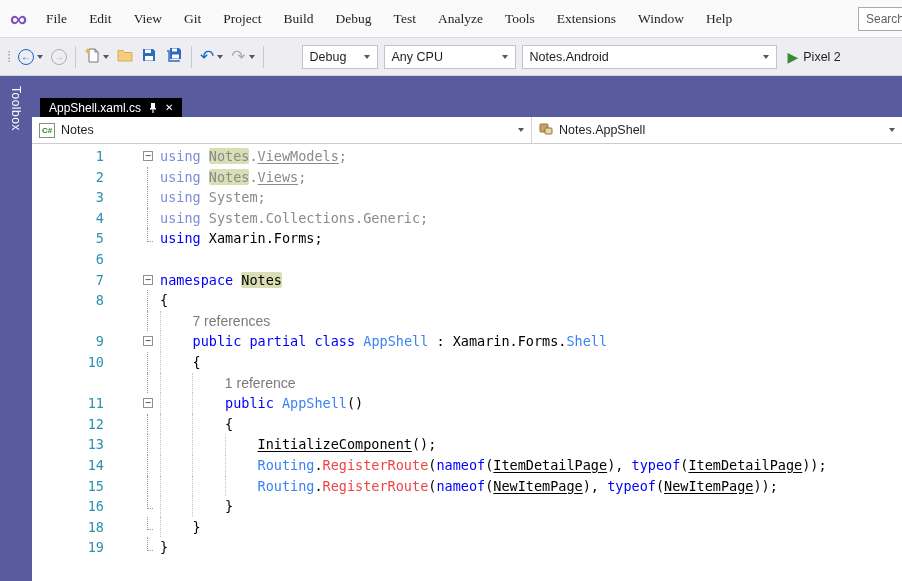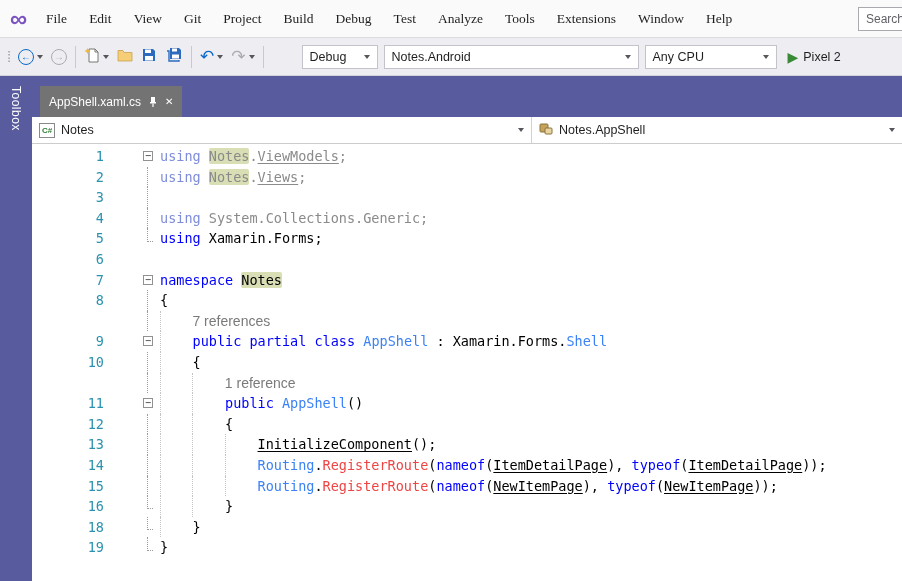--- a/index.html
+++ b/index.html
@@ -33,21 +33,21 @@
   .play { color:#388A34; font-size:14px; margin-right:5px; line-height:1; }
   .run-label { font-size:12.5px; color:#1e1e1e; }
 
   
   .main { display:flex; height:505px; }
   .strip { width:32px; background:#585C9E; display:flex; justify-content:center; padding-top:10px; flex:none; }
   .strip-label { writing-mode:vertical-rl; color:#FFFFFF; font-size:12px; letter-spacing:0.5px; }
   .col { flex:1; display:flex; flex-direction:column; min-width:0; }
 
   .tabwell { height:41px; background:#585C9E; display:flex; align-items:flex-end; padding-left:8px; }
-  .tab { height:31px; background:#737373; color:#fff; display:flex; align-items:center; padding:0 9px; font-size:12px; gap:7px; }
+  .tab { height:19px; background:#000000; color:#fff; display:flex; align-items:center; padding:0 9px; font-size:12px; gap:7px; }
   .tab .close { font-size:10px; line-height:1; }
   .tab .pin { display:flex; align-items:center; }
 
   .navbar { height:27px; background:#fff; border-bottom:1px solid #CCCCCC; display:flex; }
   .nav-left { width:500px; border-right:1px solid #D2D2D2; display:flex; align-items:center; gap:6px; padding:0 7px; font-size:12.5px; flex:none; }
   .nav-right { flex:1; display:flex; align-items:center; gap:6px; padding:7px 7px; font-size:12.5px; min-width:0; }
   .nav-spacer { flex:1; }
   .cs-icon { width:16px; height:15px; background:#fff; border:1px solid #8a8a8a; color:#2E7D32; font-size:8px; font-weight:bold; display:flex; align-items:center; justify-content:center; flex:none; }
 
   
@@ -156,26 +156,26 @@
     <span class="glyph-redo">↷</span>
     <span class="caret"></span>
   </button>
 
   <span class="sep"></span>
 
   <div class="combo w1">
     <span>Debug</span>
     <span class="caret"></span>
   </div>
+  <div class="combo w2">
+    <span>Any CPU</span>
+    <span class="caret"></span>
+  </div>
   <div class="combo w3">
     <span>Notes.Android</span>
-    <span class="caret"></span>
-  </div>
-  <div class="combo w2">
-    <span>Any CPU</span>
     <span class="caret"></span>
   </div>
 
   <button class="run">
     <span class="play">▶</span>
     <span class="run-label">Pixel 2</span>
   </button>
 </div>
 
 <div class="main">
@@ -215,21 +215,21 @@
         </span>
         <span class="nav-text">Notes.AppShell</span>
         <span class="nav-spacer"></span>
         <span class="caret"></span>
       </div>
     </div>
 
     <div class="editor" id="code-rows">
         <div class="row"><div class="ln">1</div><div class="ol"><span class="obox">−</span></div><div class="code"><span class="tok kwf">using</span><span class="tok pl"> </span><span class="tok idf hl">Notes</span><span class="tok idf">.</span><span class="tok idf sq">ViewModels</span><span class="tok idf">;</span></div></div>
         <div class="row"><div class="ln">2</div><div class="ol oline"></div><div class="code"><span class="tok kwf">using</span><span class="tok pl"> </span><span class="tok idf hl">Notes</span><span class="tok idf">.</span><span class="tok idf sq">Views</span><span class="tok idf">;</span></div></div>
-        <div class="row"><div class="ln">3</div><div class="ol oline"></div></div>
+        <div class="row"><div class="ln">3</div><div class="ol oline"></div><div class="code"><span class="tok kwf">using</span><span class="tok pl"> </span><span class="tok idf">System;</span></div></div>
         <div class="row"><div class="ln">4</div><div class="ol oline"></div><div class="code"><span class="tok kwf">using</span><span class="tok pl"> </span><span class="tok idf">System.Collections.Generic;</span></div></div>
         <div class="row"><div class="ln">5</div><div class="ol"><span class="oend"></span></div><div class="code"><span class="tok kw">using</span><span class="tok pl"> </span><span class="tok pl">Xamarin.Forms;</span></div></div>
         <div class="row"><div class="ln">6</div><div class="ol"></div><div class="code"></div></div>
         <div class="row"><div class="ln">7</div><div class="ol"><span class="obox">−</span></div><div class="code"><span class="tok kw">namespace</span><span class="tok pl"> </span><span class="tok pl hl">Notes</span></div></div>
         <div class="row"><div class="ln">8</div><div class="ol oline"></div><div class="code"><span class="tok pl">{</span></div></div>
         <div class="row"><div class="ln"></div><div class="ol oline"></div><div class="code"><span class="guide" style="left: 0px;"></span><span class="lens" style="margin-left: 32.4px;">7 references</span></div></div>
         <div class="row"><div class="ln">9</div><div class="ol"><span class="obox">−</span></div><div class="code"><span class="guide" style="left: 0px;"></span><span class="tok pl">    </span><span class="tok kw">public</span><span class="tok pl"> </span><span class="tok kw">partial</span><span class="tok pl"> </span><span class="tok kw">class</span><span class="tok pl"> </span><span class="tok ty">AppShell</span><span class="tok pl"> : </span><span class="tok pl">Xamarin.Forms.</span><span class="tok ty">Shell</span></div></div>
         <div class="row"><div class="ln">10</div><div class="ol oline"></div><div class="code"><span class="guide" style="left: 0px;"></span><span class="tok pl">    {</span></div></div>
         <div class="row"><div class="ln"></div><div class="ol oline"></div><div class="code"><span class="guide" style="left: 0px;"></span><span class="guide" style="left: 32.4px;"></span><span class="lens" style="margin-left: 64.8px;">1 reference</span></div></div>
         <div class="row"><div class="ln">11</div><div class="ol"><span class="obox">−</span></div><div class="code"><span class="guide" style="left: 0px;"></span><span class="guide" style="left: 32.4px;"></span><span class="tok pl">        </span><span class="tok kw">public</span><span class="tok pl"> </span><span class="tok ty">AppShell</span><span class="tok pl">()</span></div></div>

